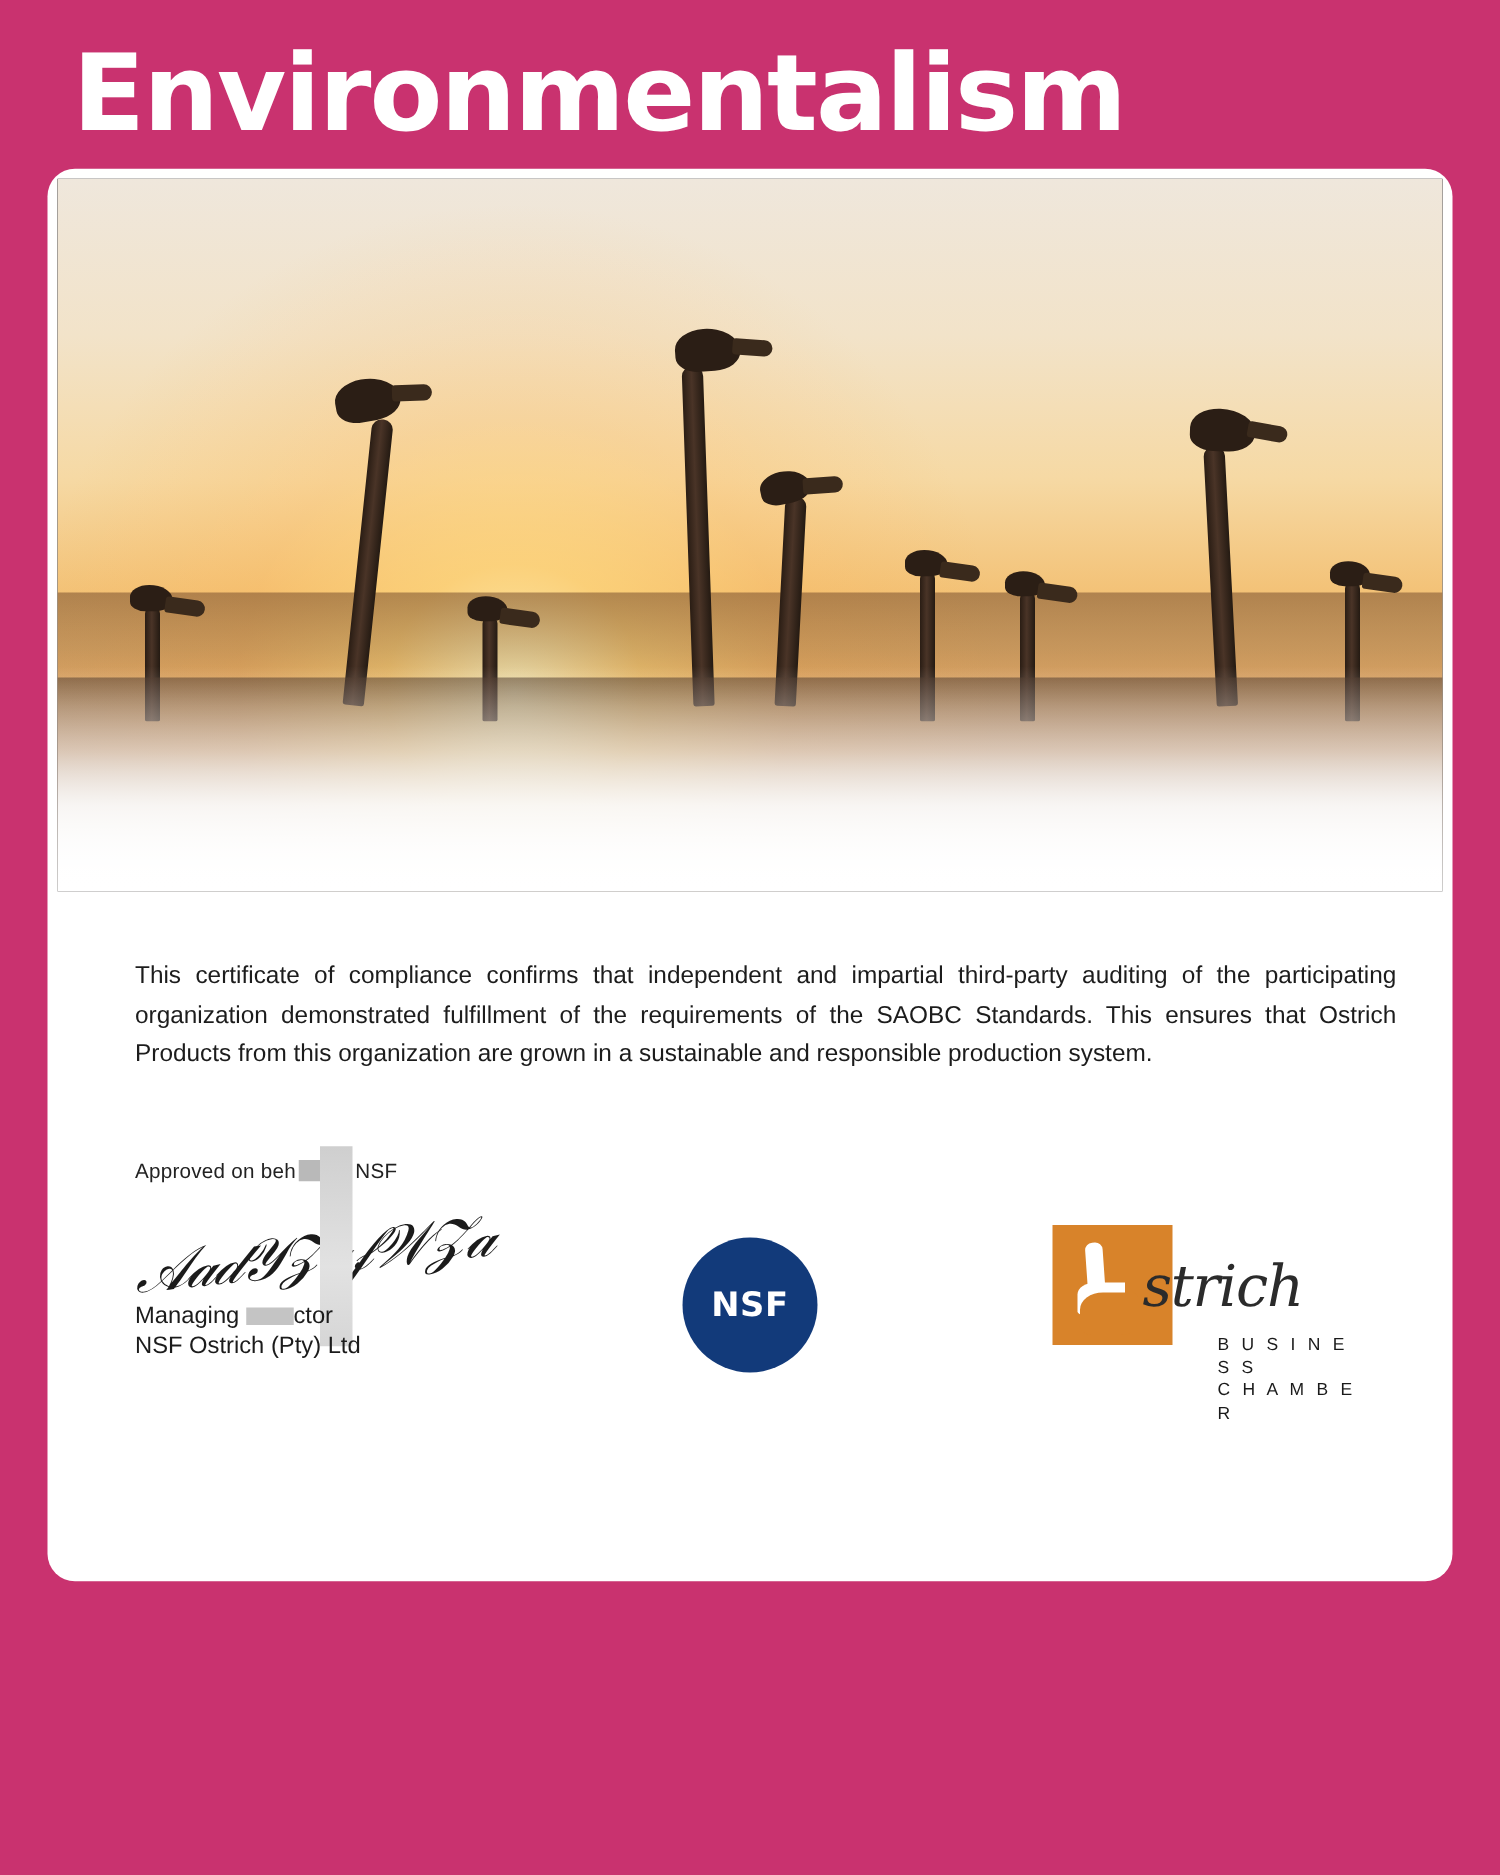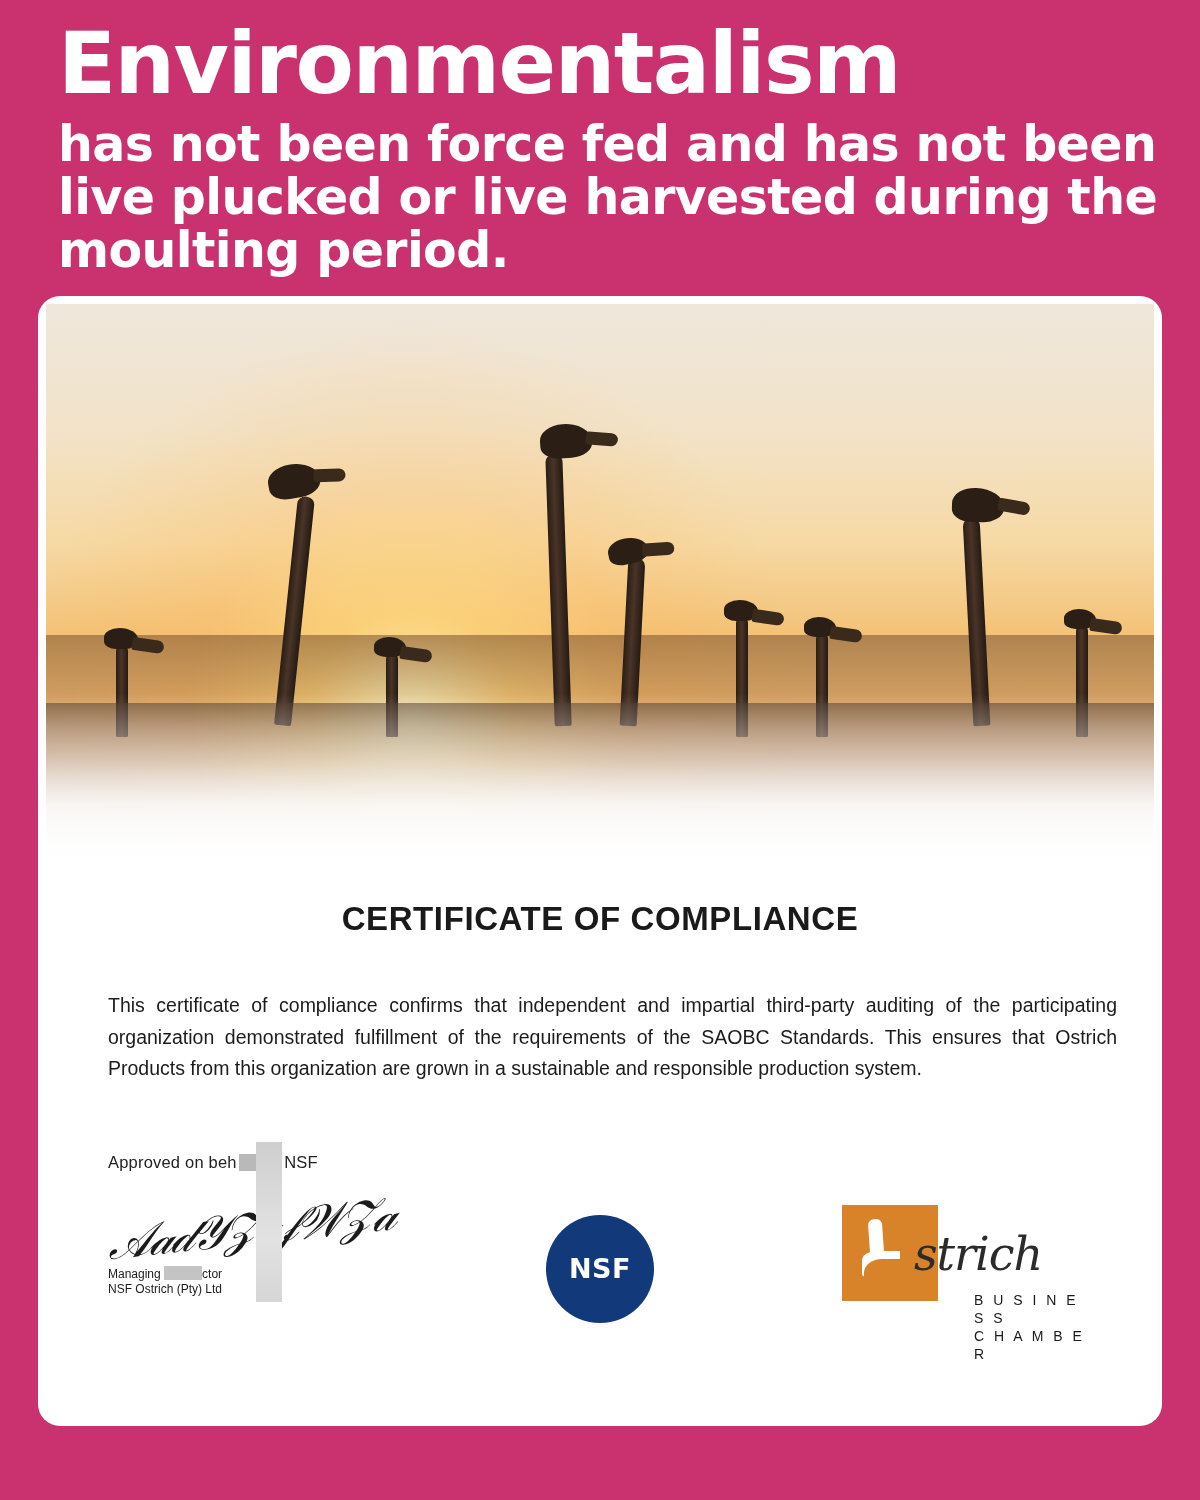--- a/index.html
+++ b/index.html
@@ -6,21 +6,21 @@
   html, body {
     width: 1200px; height: 1500px;
     font-family: "Liberation Sans", sans-serif;
     background: #c9326f;
     overflow: hidden;
   }
   .poster {
     position: relative;
     width: 1200px; height: 1500px;
     background: #c9326f;
-    padding: 0 38px;
+    padding: 12px 38px;
   }
   
   .headline-block {
     padding: 22px 0 18px 20px;
   }
   .headline {
     color: #ffffff;
     font-size: 85px;
     line-height: 0.98;
     font-weight: 800;
@@ -168,21 +168,21 @@
     white-space: nowrap;
     overflow: hidden;
   }
   .sig-bar {
     position: absolute;
     left: 148px; top: -48px;
     width: 26px; height: 160px;
     background: linear-gradient(to bottom, #cfcfcf, #e2e2e2 60%, #d6d6d6);
   }
   .sig-name {
-    font-size: 12px;
+    font-size: 19px;
     color: #1b1b1b;
     line-height: 1.25;
     margin-top: 4px;
     position: relative;
   }
   .sig-name .redact2 {
     display:inline-block; width: 38px; height: 14px; background: #c4c4c4; vertical-align: -2px;
   }
   
   .nsf {
@@ -250,21 +250,20 @@
     line-height: 1.3;
   }
 </style>
 </head>
 <body>
 
 <div class="poster">
 
   <div class="headline-block">
     <div class="headline">Environmentalism</div>
-    <div class="subhead">has not been force fed and has not been live plucked or live harvested during the moulting period.</div>
   </div>
 
   <div class="cert-card">
     <div class="cert-inner">
 
       <div class="photo">
         <div class="sky"></div>
         <div class="horizon"></div>
 
         <div class="bird" style="left:210px; bottom:26%;">
@@ -302,21 +301,20 @@
         </div>
         <div class="bird" style="left:1020px; bottom:24%;">
           <div class="neck" style="height:112px; left:10px; width:12px;"></div>
           <div class="head" style="left:-2px; bottom:108px; width:32px; height:20px;"></div>
         </div>
 
         <div class="ground"></div>
         <div class="fadebottom"></div>
       </div>
 
-      <div class="cert-title">CERTIFICATE OF COMPLIANCE</div>
 
       <div class="cert-body">This certificate of compliance confirms that independent and impartial third-party auditing of the participating organization demonstrated fulfillment of the requirements of the SAOBC Standards. This ensures that Ostrich Products from this organization are grown in a sustainable and responsible production system.</div>
 
       <div class="sign-row">
         <div class="approved">
           <span>Approved on beh</span><span class="redact"></span><span>f NSF</span>
         </div>
 
         <div class="sig-wrap">
           <div class="sig">𝒜𝒶𝒹𝒴𝒵𝒶𝒻𝒲𝒵𝒶</div>

